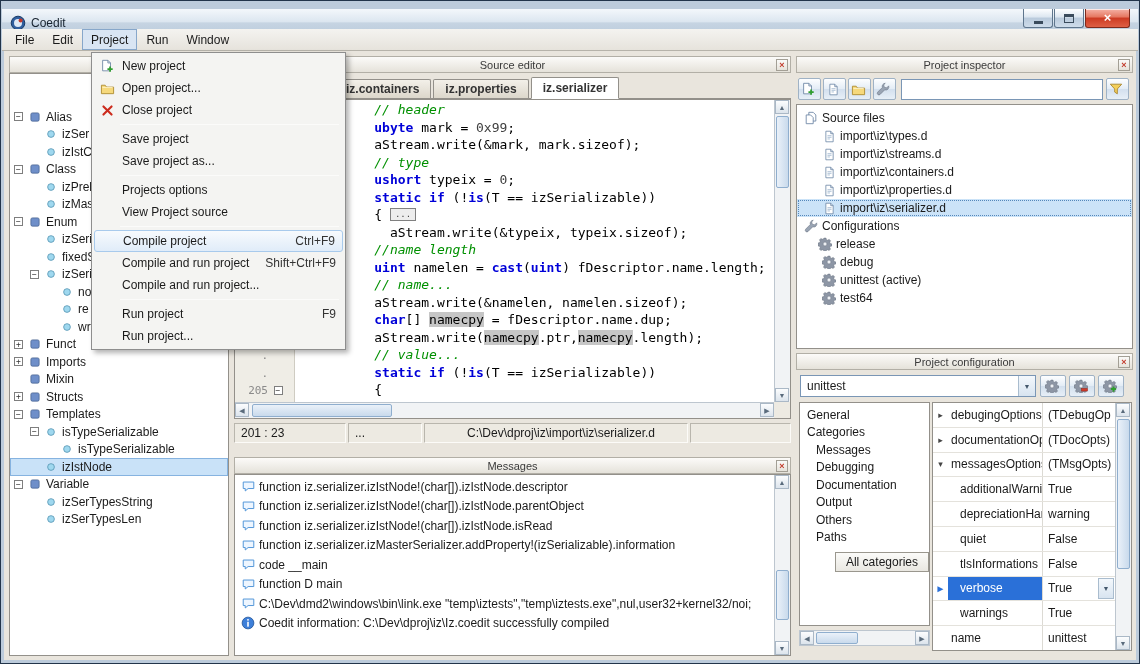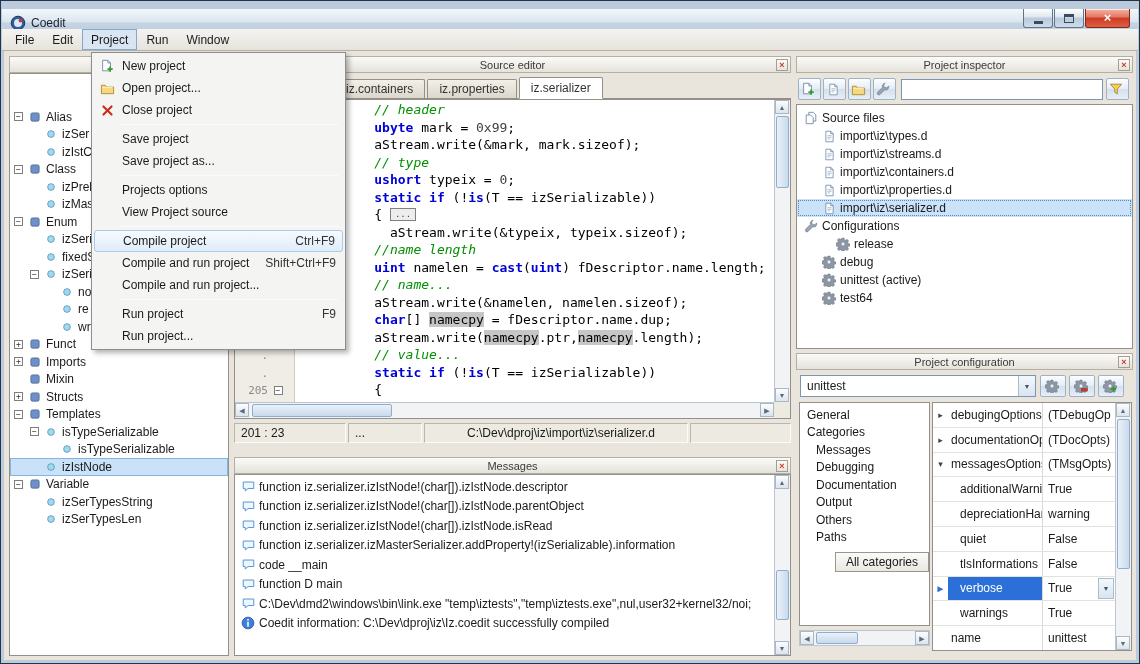--- a/index.html
+++ b/index.html
@@ -48,21 +48,21 @@
   .trow.sel{background:#C9E2F8;box-shadow:inset 0 0 0 1px #86B3E0;}
   .trow.isel{background:#CBE3F8;outline:1px dotted #5588BB;outline-offset:-2px;}
   .exp{display:inline-flex;width:9px;height:9px;border:1px solid #7E7E7E;background:#fff;color:#333;
     font:8px/7px "DejaVu Sans Mono",monospace;align-items:center;justify-content:center;margin-right:4px;flex:none;}
   .exp-sp{display:inline-block;width:13px;flex:none;}
   .icn{display:inline-flex;width:16px;flex:none;align-items:center;justify-content:center;margin-right:3px;}
   .icn svg{display:block;}
   .tlabel{overflow:hidden;}
 
   
-  .tabbar{position:absolute;display:flex;align-items:flex-end;border-bottom:1px solid #93908A;padding-left:100px;}
+  .tabbar{position:absolute;display:flex;align-items:flex-end;border-bottom:1px solid #93908A;padding-left:100px;font-weight:bold;}
   .tab{height:19px;display:flex;align-items:center;padding:0 11px;margin-right:2px;font-size:12px;color:#333;
     background:linear-gradient(#F3F0E9,#DCD7CB);border:1px solid #93908A;border-bottom:none;border-radius:2px 2px 0 0;}
   .tab.active{height:22px;background:#fff;margin-bottom:-1px;border-bottom:1px solid #fff;}
 
   
   .editor{position:absolute;background:#fff;border:1px solid #93908A;}
   .gutter{position:absolute;left:0;top:0;bottom:16px;width:60px;background:#EFEDE6;border-right:1px solid #CFCCC2;padding-top:2px;}
   .g-row{display:flex;align-items:center;height:17.5px;}
   .g-num{width:36px;text-align:right;color:#8A8A8A;font:11px "DejaVu Sans Mono",monospace;padding-right:3px;}
   .g-fold{width:18px;display:flex;justify-content:center;}
@@ -708,21 +708,21 @@
           <span class="tlabel">import\iz\serializer.d</span>
         </div>
         <div class="trow" style="height: 18px; padding-left: 6px;">
           <span class="icn">
             <svg viewBox="0 0 16 16" width="14" height="14">
               <path d="M10.6 1.5a3.6 3.6 0 0 0-3.4 4.8L2 11.5a1.9 1.9 0 1 0 2.7 2.7l5.2-5.2a3.6 3.6 0 0 0 4.6-4.6L12.2 6.7 9.5 6 8.8 3.3z" fill="#9AA5B4" stroke="#66707E" stroke-width="0.6"></path>
             </svg>
           </span>
           <span class="tlabel">Configurations</span>
         </div>
-        <div class="trow" style="height: 18px; padding-left: 38px;">
+        <div class="trow" style="height: 18px; padding-left: 20px;">
           <span class="icn">
             <svg viewBox="0 0 16 16" width="14" height="14">
               <path d="M6.8 1.2h2.4l.4 1.8 1.6.7 1.5-1 1.7 1.7-1 1.5.7 1.6 1.8.4v2.4l-1.8.4-.7 1.6 1 1.5-1.7 1.7-1.5-1-1.6.7-.4 1.8H6.8l-.4-1.8-1.6-.7-1.5 1-1.7-1.7 1-1.5-.7-1.6-1.8-.4V6.8l1.8-.4.7-1.6-1-1.5 1.7-1.7 1.5 1 1.6-.7z" fill="#8D96A5" stroke="#636C79" stroke-width="0.5"></path>
               <circle cx="8" cy="8" r="2.2" fill="#EEF1F5" stroke="#636C79" stroke-width="0.5"></circle>
             </svg>
           </span>
           <span class="tlabel">release</span>
         </div>
         <div class="trow" style="height: 18px; padding-left: 24px;">
           <span class="icn">

